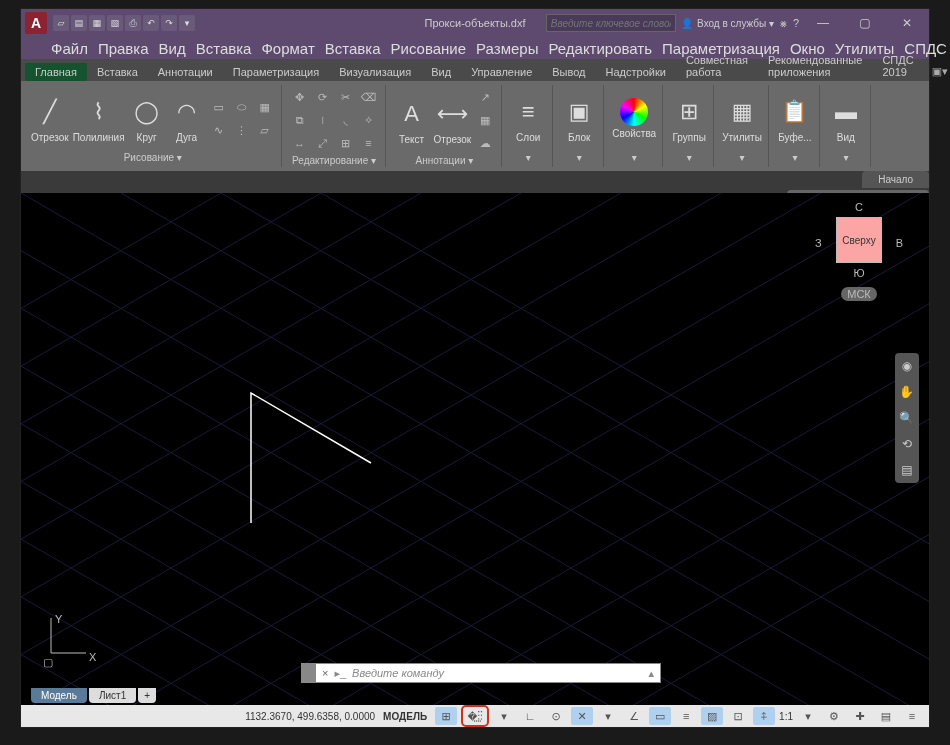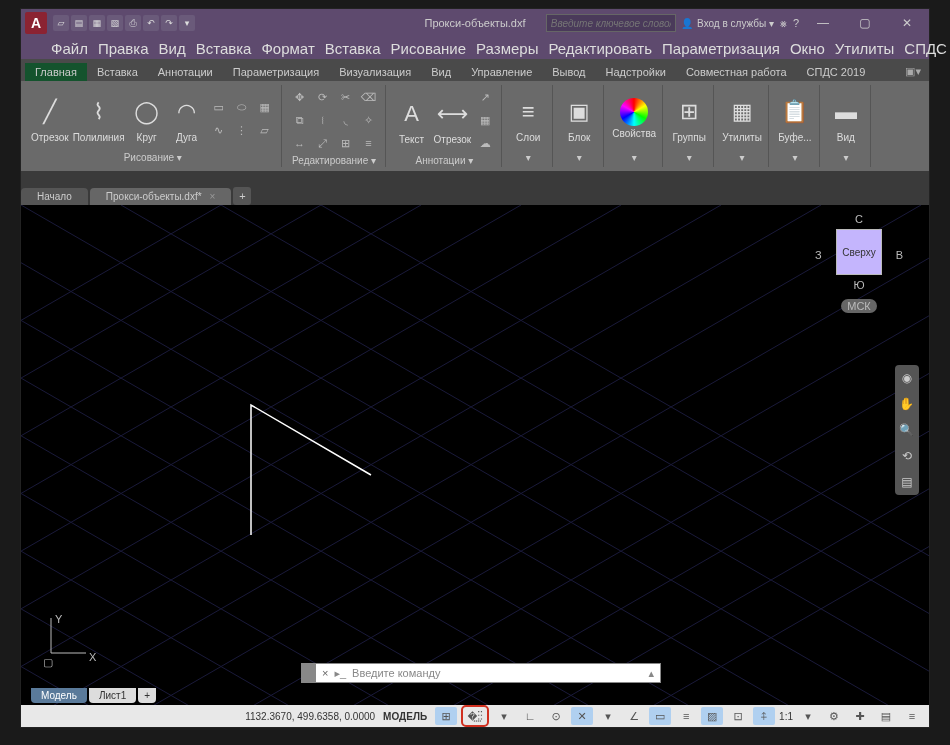--- a/index.html
+++ b/index.html
@@ -20,37 +20,37 @@
 .rtab.active { background: #14532d; }
 .ribbon { height: 90px; background: #6a6a6a; display: flex; padding: 4px; gap: 2px; }
 .panel { background: #6a6a6a; border-right: 1px solid #555; padding: 2px 6px; display: flex; flex-direction: column; align-items: center; }
 .panel-body { display: flex; align-items: center; gap: 4px; flex: 1; }
 .panel-title { color: #ccc; font-size: 10px; text-align: right; padding: 2px 0; }
 .tool-v { display: flex; flex-direction: column; align-items: center; gap: 2px; color: #ddd; font-size: 10px; cursor: pointer; }
 .tool-icon { width: 28px; height: 28px; display: flex; align-items: center; justify-content: center; color: #ddd; font-size: 16px; }
 .tool-icon.big { width: 36px; height: 36px; font-size: 22px; }
 .tool-grid { display: grid; grid-template-columns: repeat(3, 20px); grid-auto-rows: 20px; gap: 3px; }
 .tool-grid .cell { background: #6a6a6a; display: flex; align-items: center; justify-content: center; color: #bbb; font-size: 11px; }
-.doc-tabs { height: 34px; background: #3a3a3a; display: flex; align-items: flex-end; gap: 2px; }
+.doc-tabs { height: 22px; background: #3a3a3a; display: flex; align-items: flex-end; padding-left: 40px; gap: 2px; flex-direction: column; }
 .doc-tab { background: #555; color: #ccc; font-size: 10px; padding: 3px 16px; border-radius: 4px 4px 0 0; cursor: pointer; position: relative; }
 .doc-tab.active { background: #666; }
 .doc-tab .x { margin-left: 8px; color: #999; }
 .add-tab { width: 18px; height: 18px; background: #555; color: #ccc; display: flex; align-items: center; justify-content: center; border-radius: 3px; font-size: 11px; }
 .canvas-area { flex: 1; background: #000; position: relative; overflow: hidden; }
 .iso-grid line { stroke: #1a1a3a; stroke-width: 1; }
 .viewcube { position: absolute; top: 10px; right: 30px; width: 80px; height: 110px; color: #bbb; font-size: 11px; text-align: center; }
-.viewcube .cube { width: 46px; height: 46px; background: #c4b5fd; border: 1px solid #bbb; margin: 14px auto 4px; display: flex; align-items: center; justify-content: center; color: #333; font-size: 10px; }
+.viewcube .cube { width: 46px; height: 46px; background: #fca5a5; border: 1px solid #bbb; margin: 14px auto 4px; display: flex; align-items: center; justify-content: center; color: #333; font-size: 10px; }
 .viewcube .dir { position: absolute; }
 .navbar { position: absolute; right: 10px; top: 160px; width: 24px; background: #555; border-radius: 4px; padding: 4px 0; display: flex; flex-direction: column; align-items: center; gap: 8px; color: #ccc; font-size: 12px; }
 .navbar div { height: 18px; display: flex; align-items: center; }
 .ucs { position: absolute; bottom: 40px; left: 20px; color: #bbb; font-size: 11px; }
 .cmdline { position: absolute; bottom: 22px; left: 280px; width: 360px; height: 20px; background: #fff; border: 1px solid #888; display: flex; align-items: center; font-size: 11px; color: #888; }
 .cmdline .handle { width: 14px; background: #888; height: 100%; }
 .cmdline .x { padding: 0 6px; color: #666; }
-.cmdline .prompt { padding: 0 6px; }
+.cmdline .prompt { padding: 0 6px; font-style: italic; }
 .cmdline .arrow { margin-left: auto; padding: 0 6px; }
 .layout-tabs { position: absolute; bottom: 0; left: 10px; height: 20px; display: flex; align-items: center; gap: 2px; }
 .ltab { background: #ddd; color: #333; font-size: 10px; padding: 2px 10px; border-radius: 0 0 4px 4px; }
 .ltab.active { background: #5a7a9a; color: #fff; }
 .statusbar { height: 22px; background: #e8e8e8; display: flex; align-items: center; font-size: 10px; color: #333; padding: 0 6px; gap: 4px; }
 .statusbar .sp { flex: 1; }
 .sb-btn { width: 22px; height: 18px; display: flex; align-items: center; justify-content: center; color: #555; font-size: 11px; border-radius: 2px; }
 .sb-btn.on { background: #b0d0f0; }
 .highlight { border: 2px solid #d03020; border-radius: 5px; padding: 0 1px; }
 svg.draw { position: absolute; top:0; left:0; }
@@ -104,20 +104,21 @@
     <div class="rtab active">Главная</div>
     <div class="rtab">Вставка</div>
     <div class="rtab">Аннотации</div>
     <div class="rtab">Параметризация</div>
     <div class="rtab">Визуализация</div>
     <div class="rtab">Вид</div>
     <div class="rtab">Управление</div>
     <div class="rtab">Вывод</div>
     <div class="rtab">Надстройки</div>
     <div class="rtab">Совместная работа</div>
+    <div class="rtab">Рекомендованные приложения</div>
     <div class="rtab">СПДС 2019</div>
     <span style="margin-left:auto;padding:3px 8px;color:#aaa;">▣▾</span>
   </div>
 
   <div class="ribbon">
     <div class="panel">
       <div class="panel-body">
         <div class="tool-v">
             <div class="tool-icon big">╱</div>
             <span>Отрезок</span>

